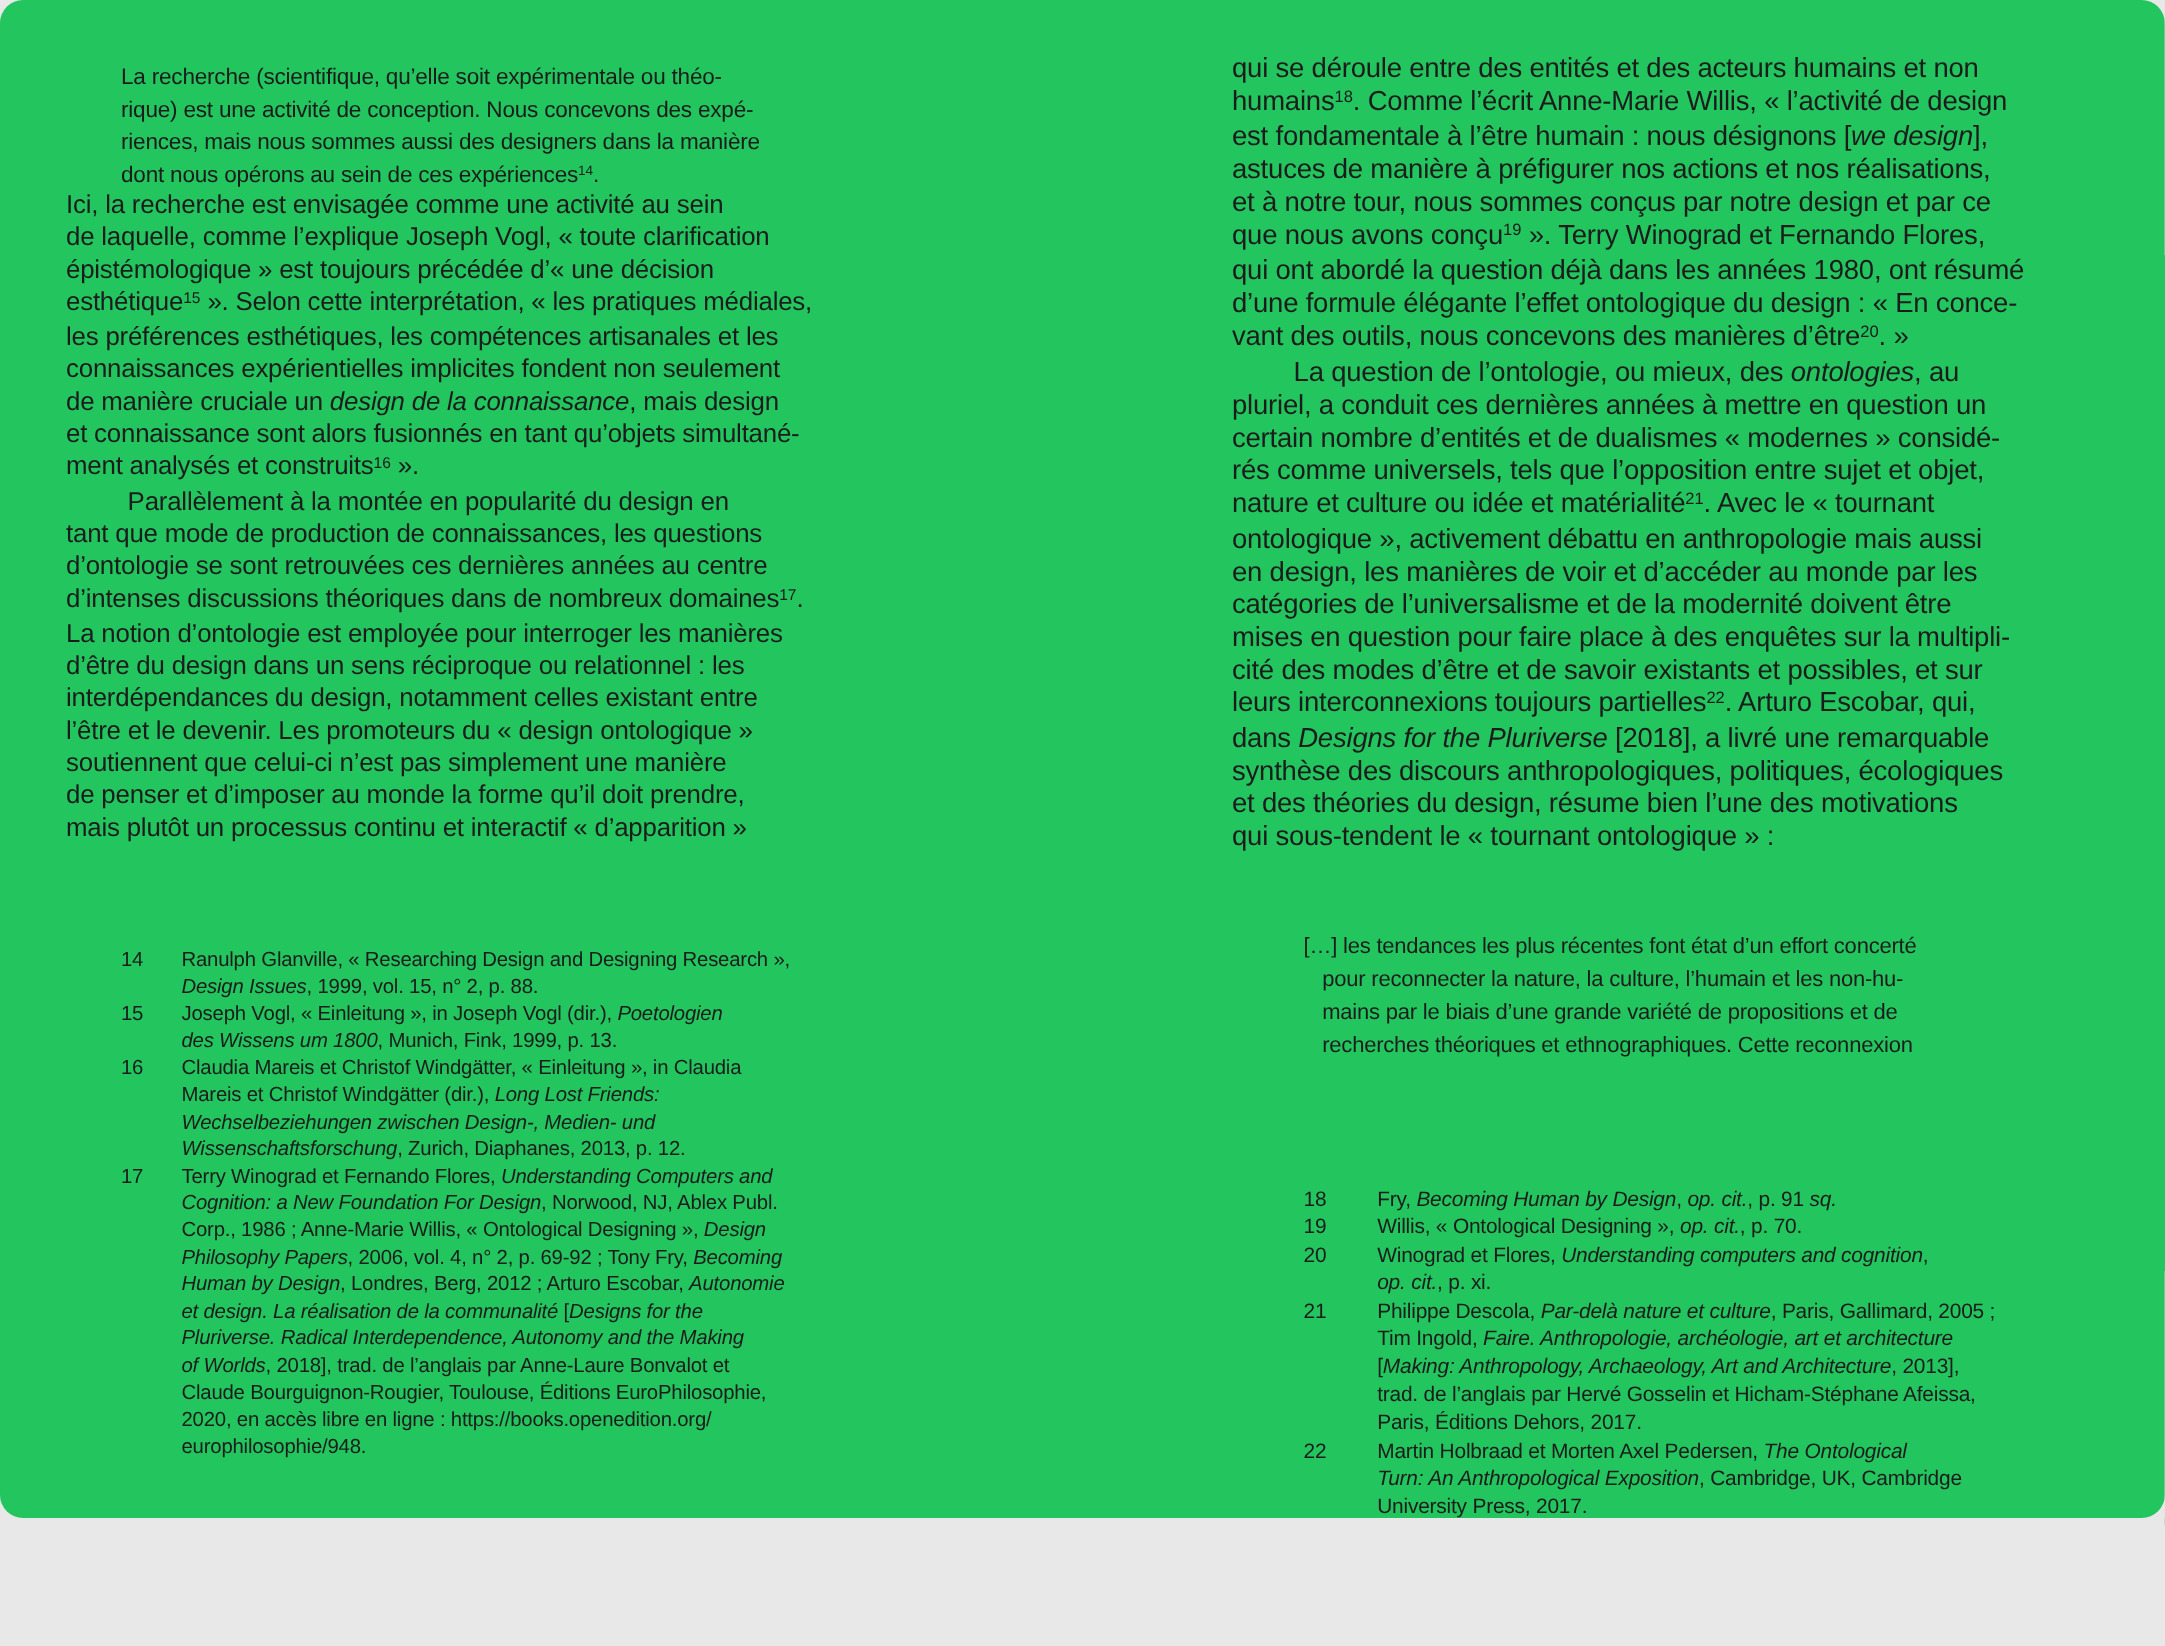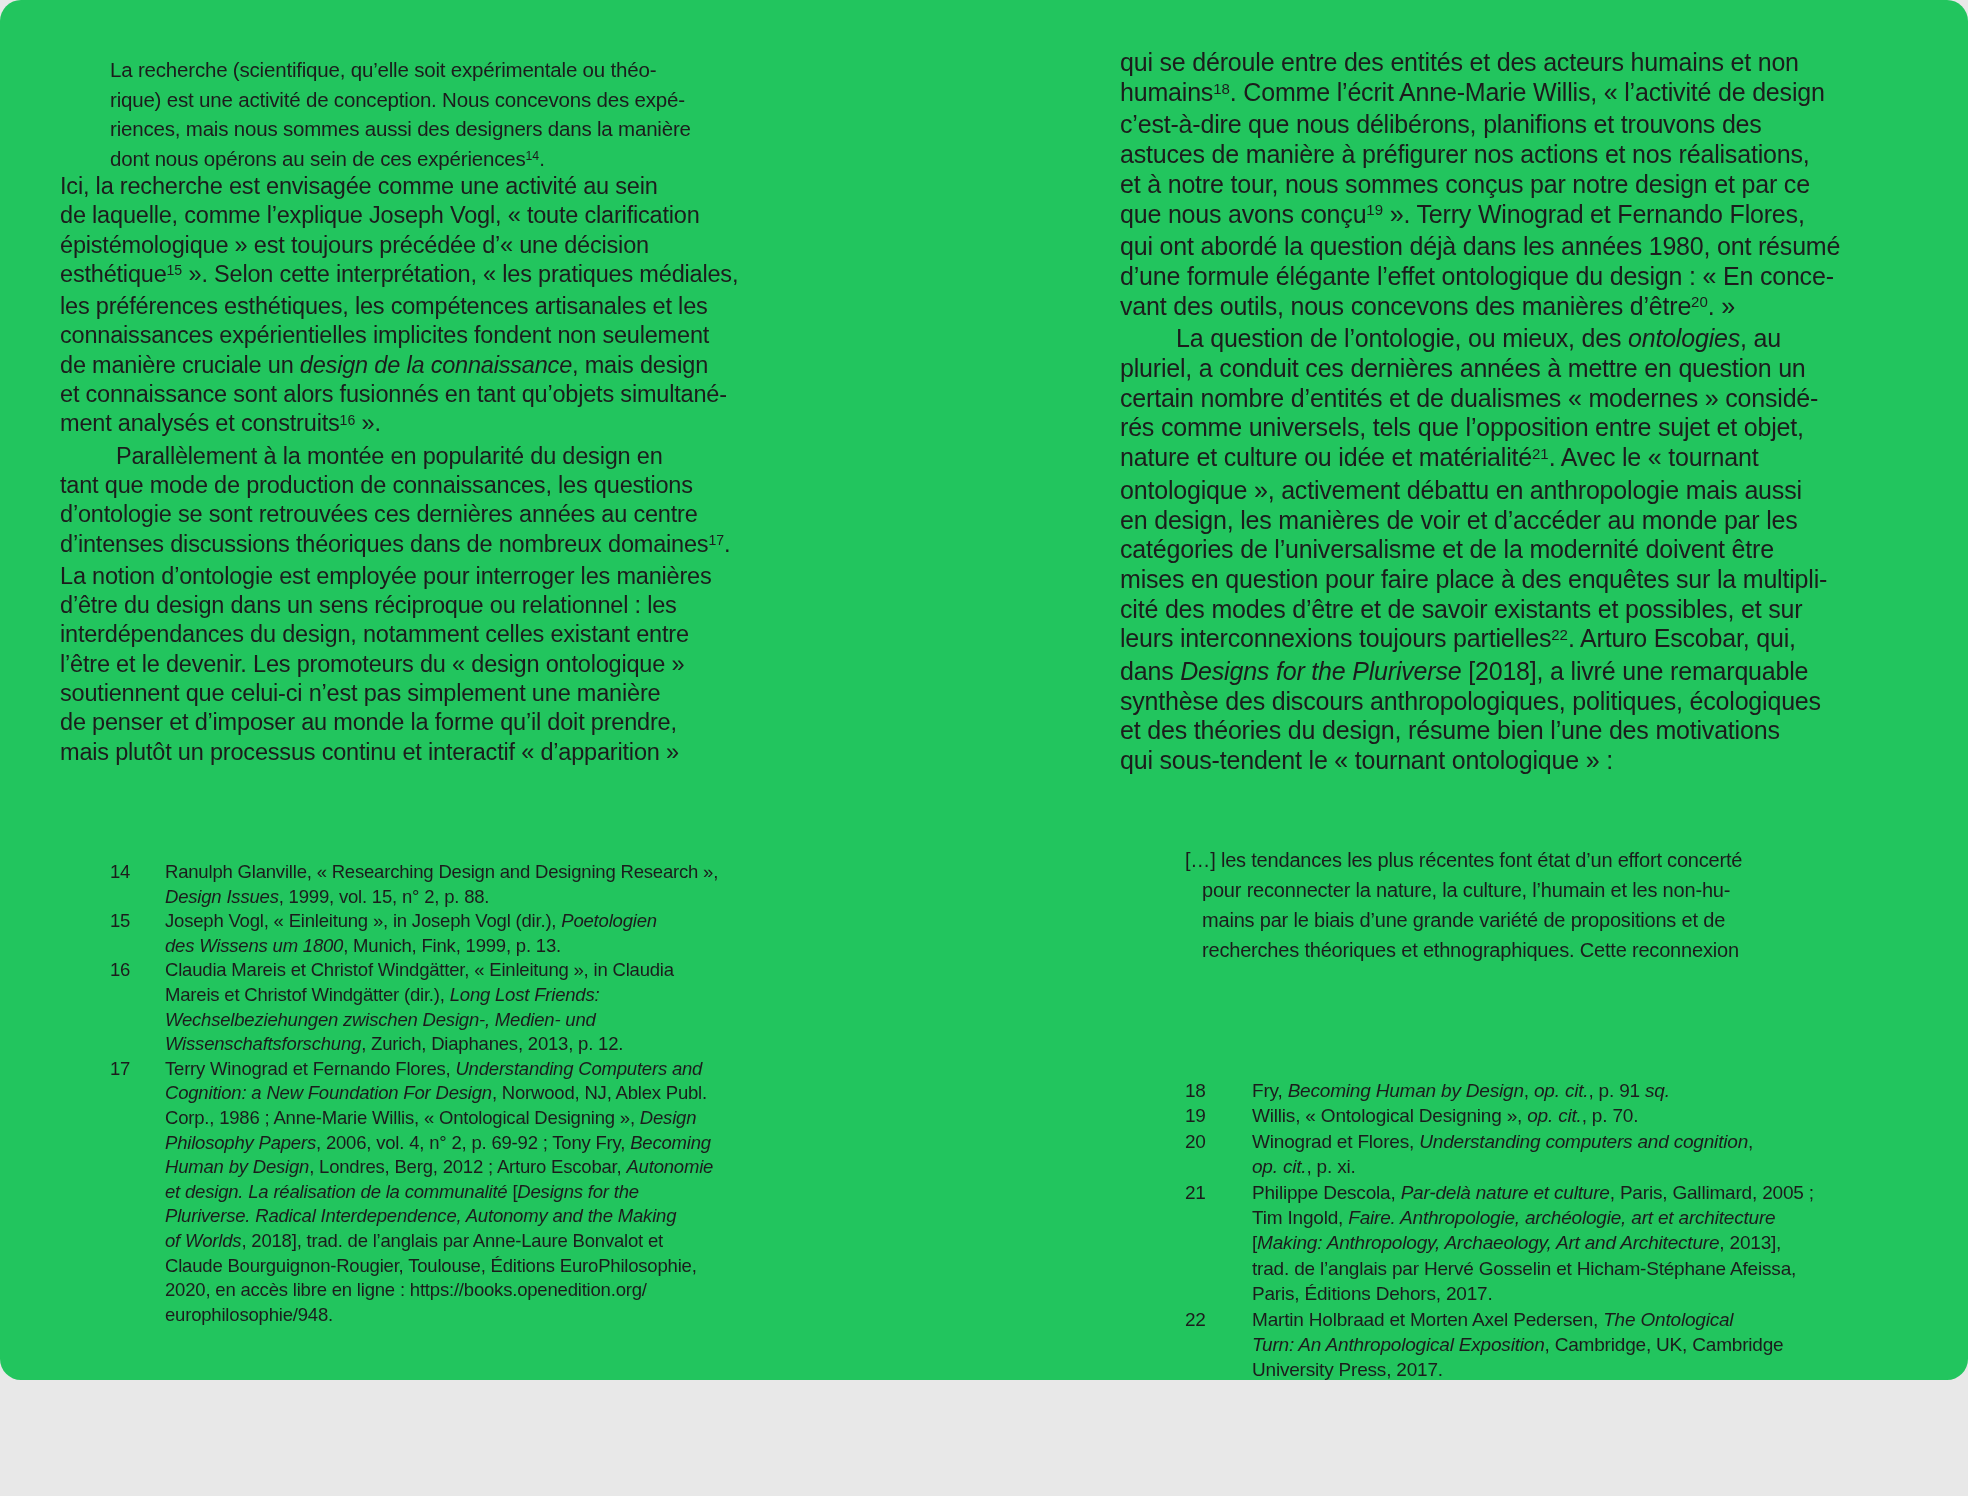--- a/index.html
+++ b/index.html
@@ -118,21 +118,21 @@
     </div>
 
   <div class="abs footer-left">
     <span>Théories du design, une introduction</span>
     <span>28</span>
   </div>
 
   <div class="abs body-right">
       <div class="line">qui se déroule entre des entités et des acteurs humains et non</div>
       <div class="line">humains<sup>18</sup>. Comme l’écrit Anne-Marie Willis, « l’activité de design</div>
-      <div class="line">c’est-à-dire que nous délibérons, planifions et trouvons des</div>
+      <div class="line">est fondamentale à l’être humain : nous désignons [<i>we design</i>],</div>
       <div class="line">astuces de manière à préfigurer nos actions et nos réalisations,</div>
       <div class="line">et à notre tour, nous sommes conçus par notre design et par ce</div>
       <div class="line">que nous avons conçu<sup>19</sup> ». Terry Winograd et Fernando Flores,</div>
       <div class="line">qui ont abordé la question déjà dans les années 1980, ont résumé</div>
       <div class="line">d’une formule élégante l’effet ontologique du design : « En conce-</div>
       <div class="line">vant des outils, nous concevons des manières d’être<sup>20</sup>. »</div>
       <div class="line indent">La question de l’ontologie, ou mieux, des <i>ontologies</i>, au</div>
       <div class="line">pluriel, a conduit ces dernières années à mettre en question un</div>
       <div class="line">certain nombre d’entités et de dualismes « modernes » considé-</div>
       <div class="line">rés comme universels, tels que l’opposition entre sujet et objet,</div>

